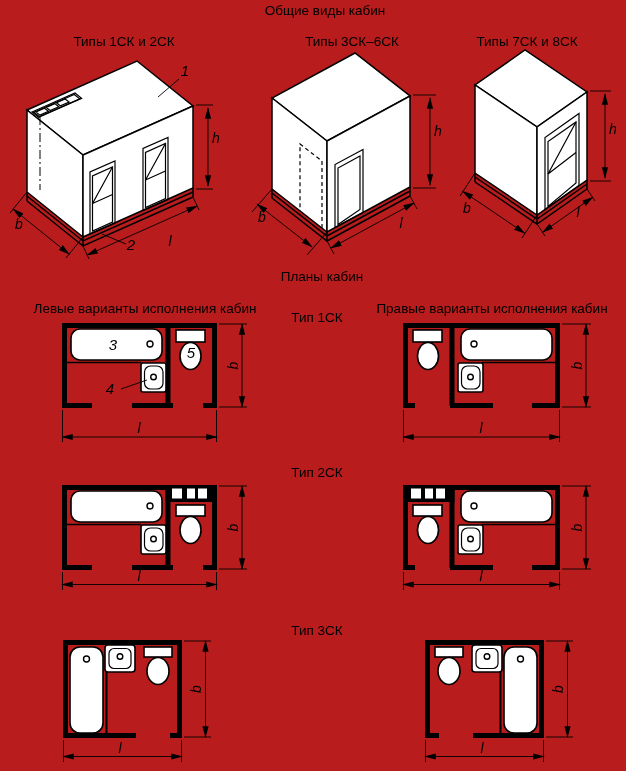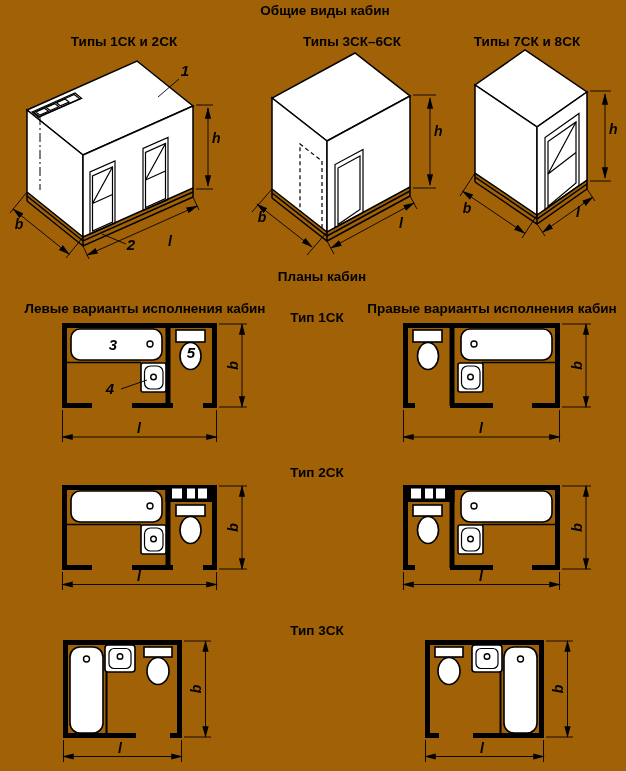--- a/index.html
+++ b/index.html
@@ -1,16 +1,16 @@
 <!DOCTYPE html>
 <html><head>
 <meta charset="utf-8">
 <style>
   html,body { margin:0; padding:0; background:#ffffff; }
-  #page { position:relative; width:626px; height:771px; background:#a16207; overflow:hidden;font-weight:bold; }
+  #page { position:relative; width:626px; height:771px; background:#b91c1c; overflow:hidden; }
   svg { display:block; }
   text { font-family:"Liberation Sans","DejaVu Sans",sans-serif; fill:#000; }
   .lab { font-size:13.5px; }
   .dl  { font-size:14px; font-style:italic; }
   .num { font-size:15px; font-style:italic; }
   .face { fill:#fff; stroke:#000; stroke-width:1.5; stroke-linejoin:miter; }
   .ln   { stroke:#000; fill:none; stroke-width:1.5; }
   .thin { stroke:#000; fill:none; stroke-width:1.2; }
   .wall { stroke:#000; fill:none; stroke-width:5; }
   .part3{ stroke:#000; fill:none; stroke-width:2; }

